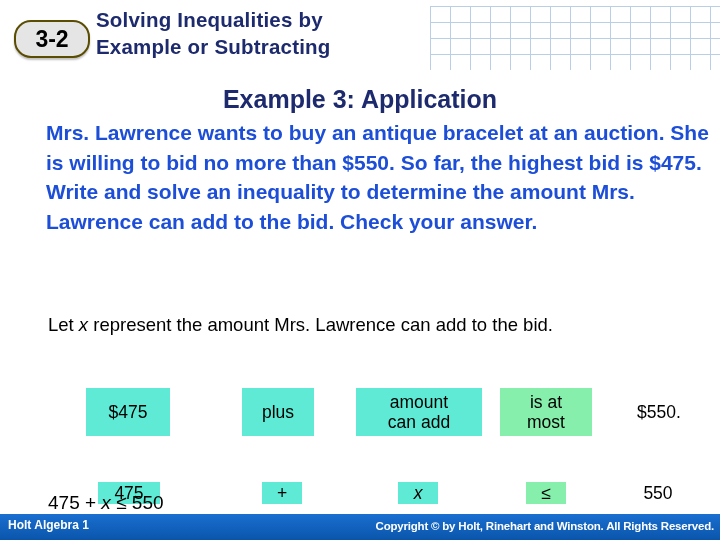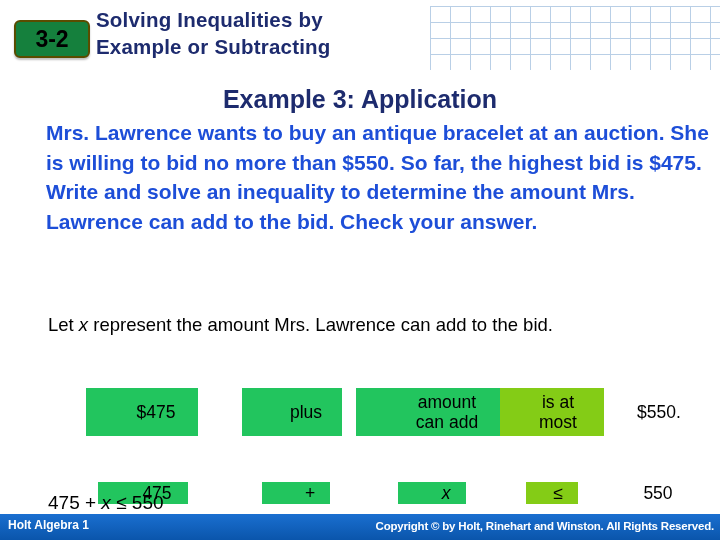--- a/index.html
+++ b/index.html
@@ -33,22 +33,22 @@
       linear-gradient(to bottom, #b9cfe6 1px, transparent 1px);
     background-size: 20px 16px;
     background-color: #ffffff;
   }
   #lesson-badge {
     position: absolute;
     left: 14px;
     top: 20px;
     width: 72px;
     height: 34px;
-    border-radius: 6px;
-    background: #15803d;
+    border-radius: 17px;
+    background: #e5e5e5;
     border: 2px solid #5a4c00;
     box-shadow: 0 2px 2px rgba(0,0,0,0.25);
     display: flex;
     align-items: center;
     justify-content: center;
   }
   #lesson-badge span {
     font-size: 23px;
     font-weight: bold;
     color: #000000;
@@ -128,22 +128,22 @@
   .phrase-cell {
     height: 48px;
     top: 0;
   }
   .sym-cell {
     height: 22px;
     top: 0;
     font-size: 17.5px;
     margin-top: 32px;
   }
-  .bg-blue { background: #22c55e; padding-left: 28px; }
-  .bg-yellow { background: #84cc16; padding-left: 12px; }
+  .bg-blue { background: #5eead4; }
+  .bg-yellow { background: #86efac; }
   .bg-none { background: transparent; }
 
   
   .c0 { left: 86px;  width: 84px; }
   .c1 { left: 242px; width: 72px; }
   .c2 { left: 356px; width: 126px; }
   .c3 { left: 500px; width: 92px; }
   .c4 { left: 620px; width: 78px; }
 
   .s0 { left: 98px;  width: 62px; }

